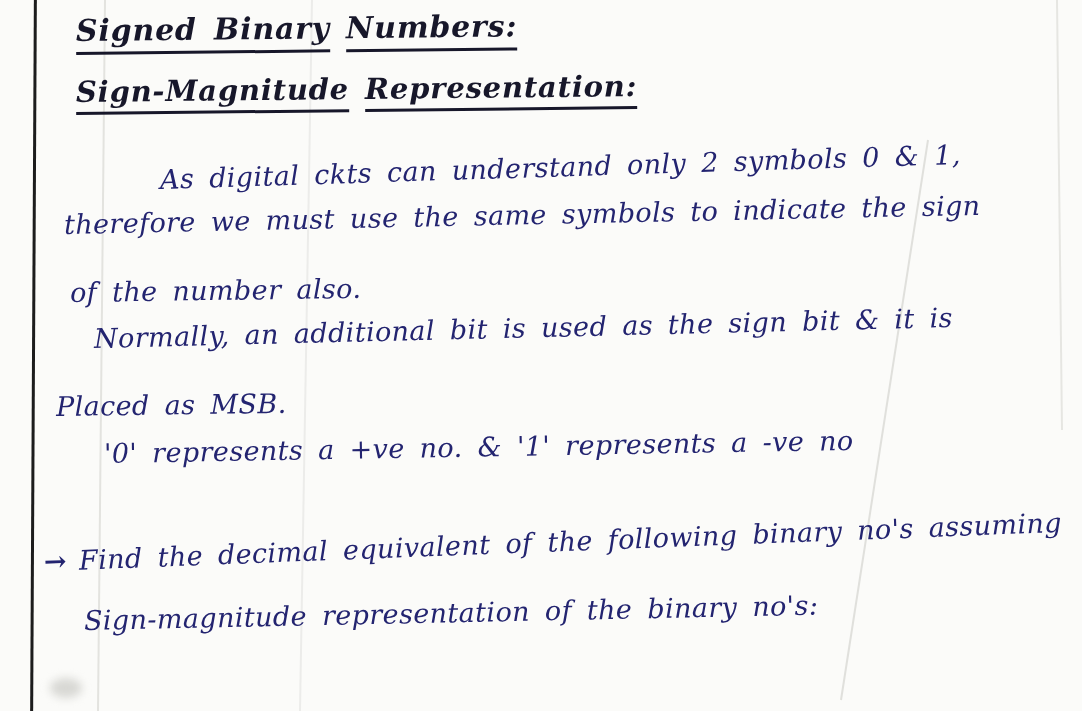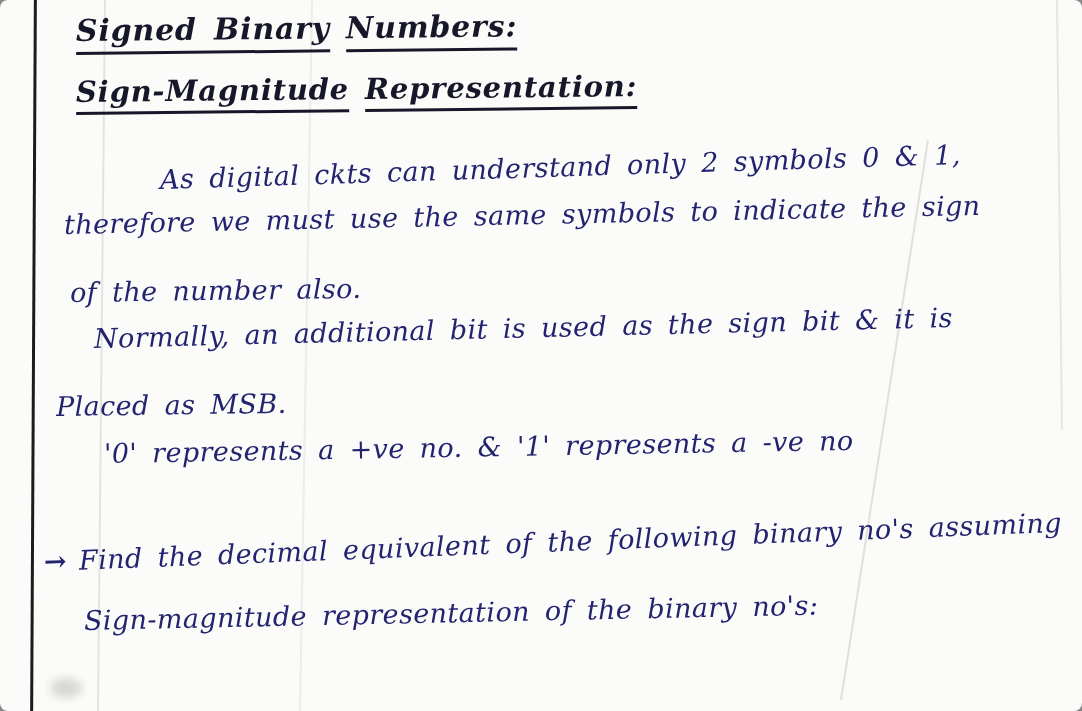--- a/index.html
+++ b/index.html
@@ -6,21 +6,20 @@
   .page {
     position: relative;
     width: 1082px;
     height: 711px;
     margin: 0 auto;
     background: var(--paper, #fbfbf9);
     overflow: hidden;
     font-family: "DejaVu Serif", serif;
     font-style: italic;
     color: var(--ink, #232470);
-    border-radius: 8px;
   }
   .creases {
     position: absolute;
     left: 0; top: 0;
     width: 1082px; height: 711px;
     pointer-events: none;
   }
   .margin-line {
     position: absolute;
     left: 32px; top: -4px;

